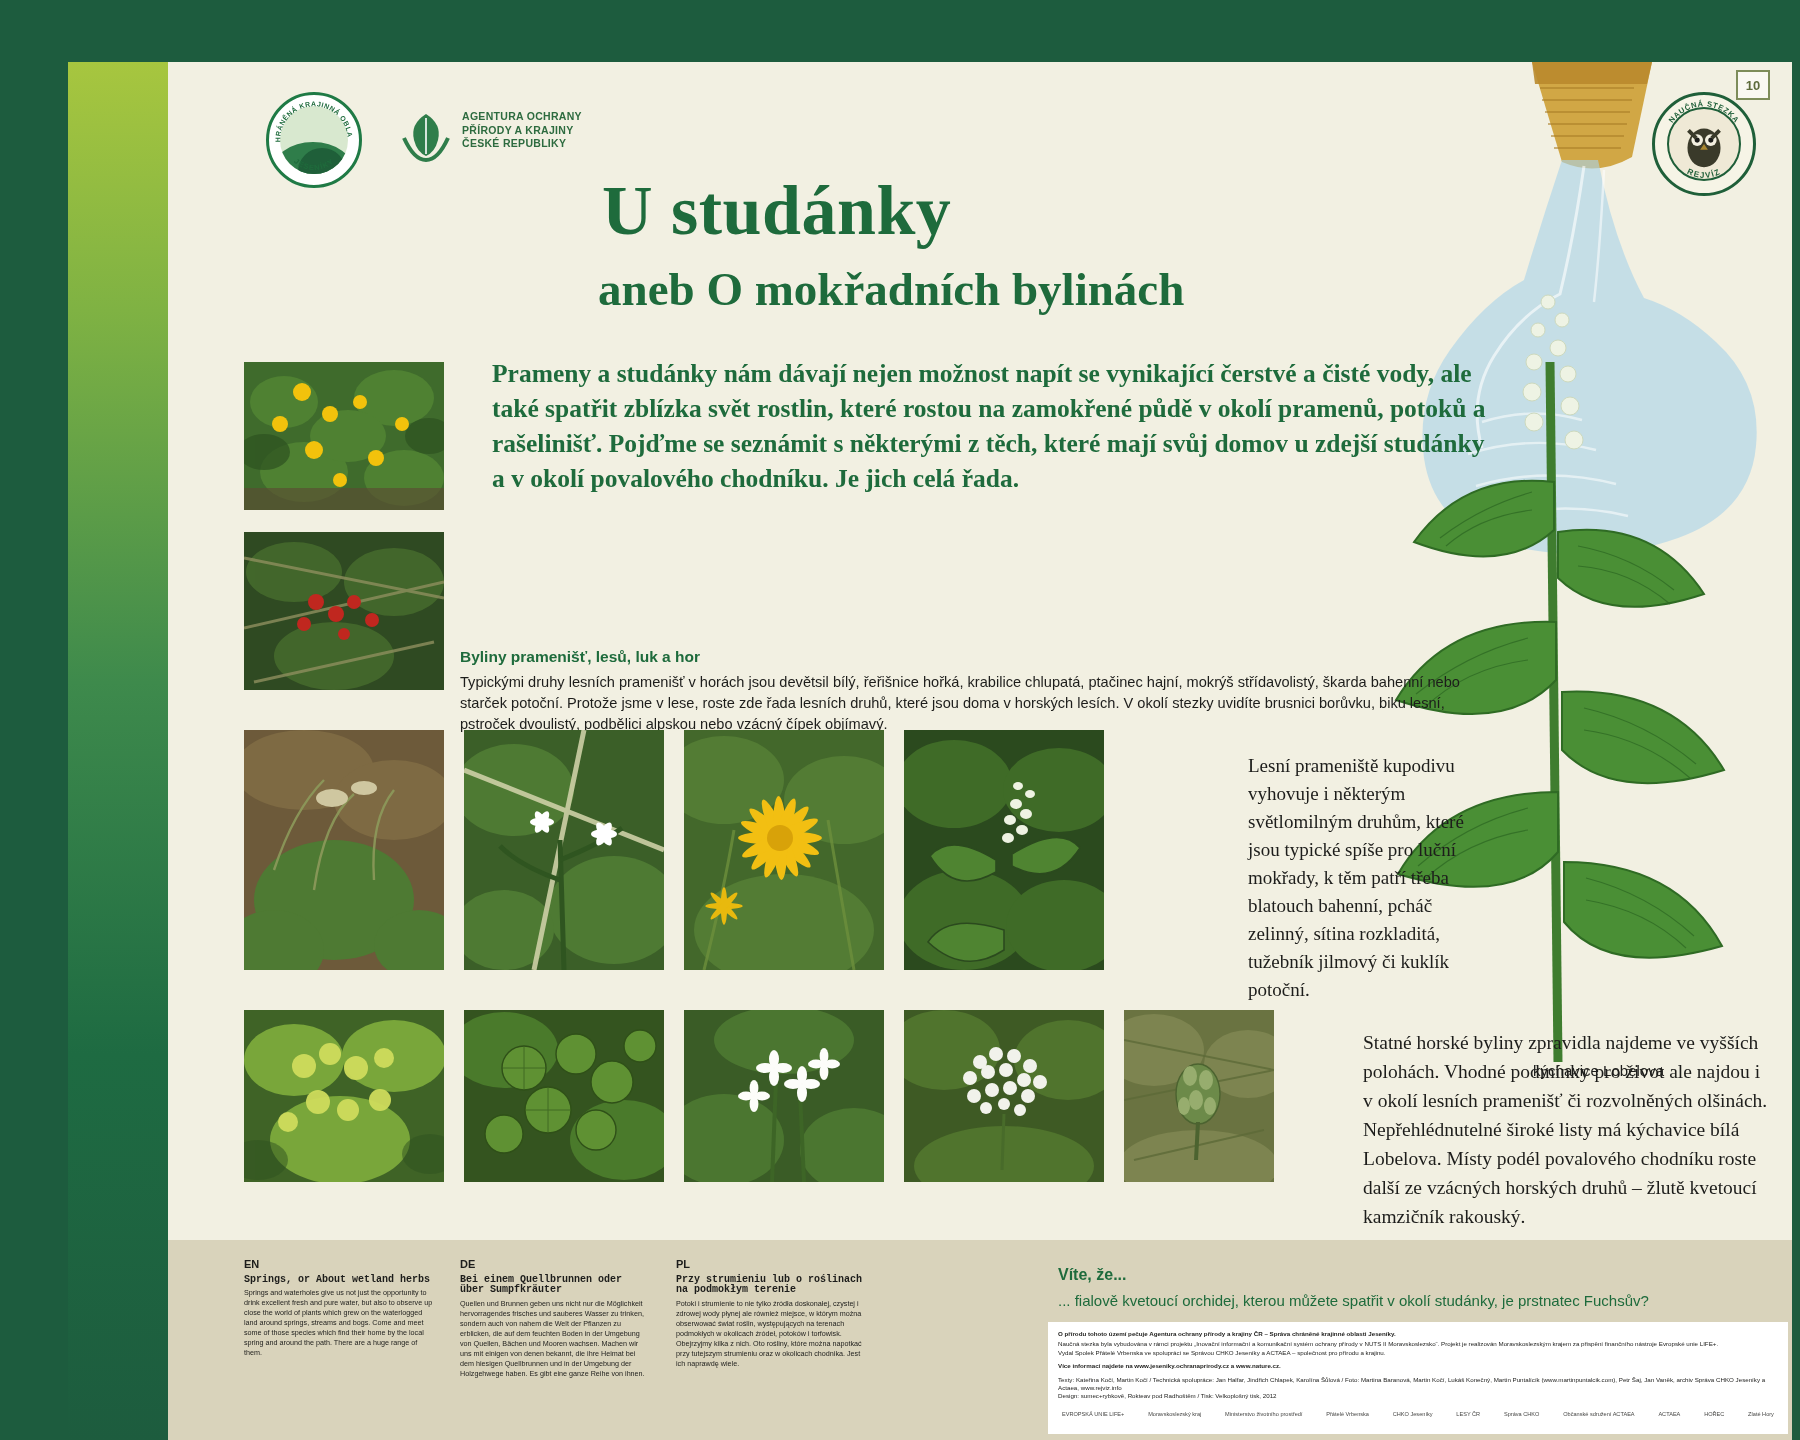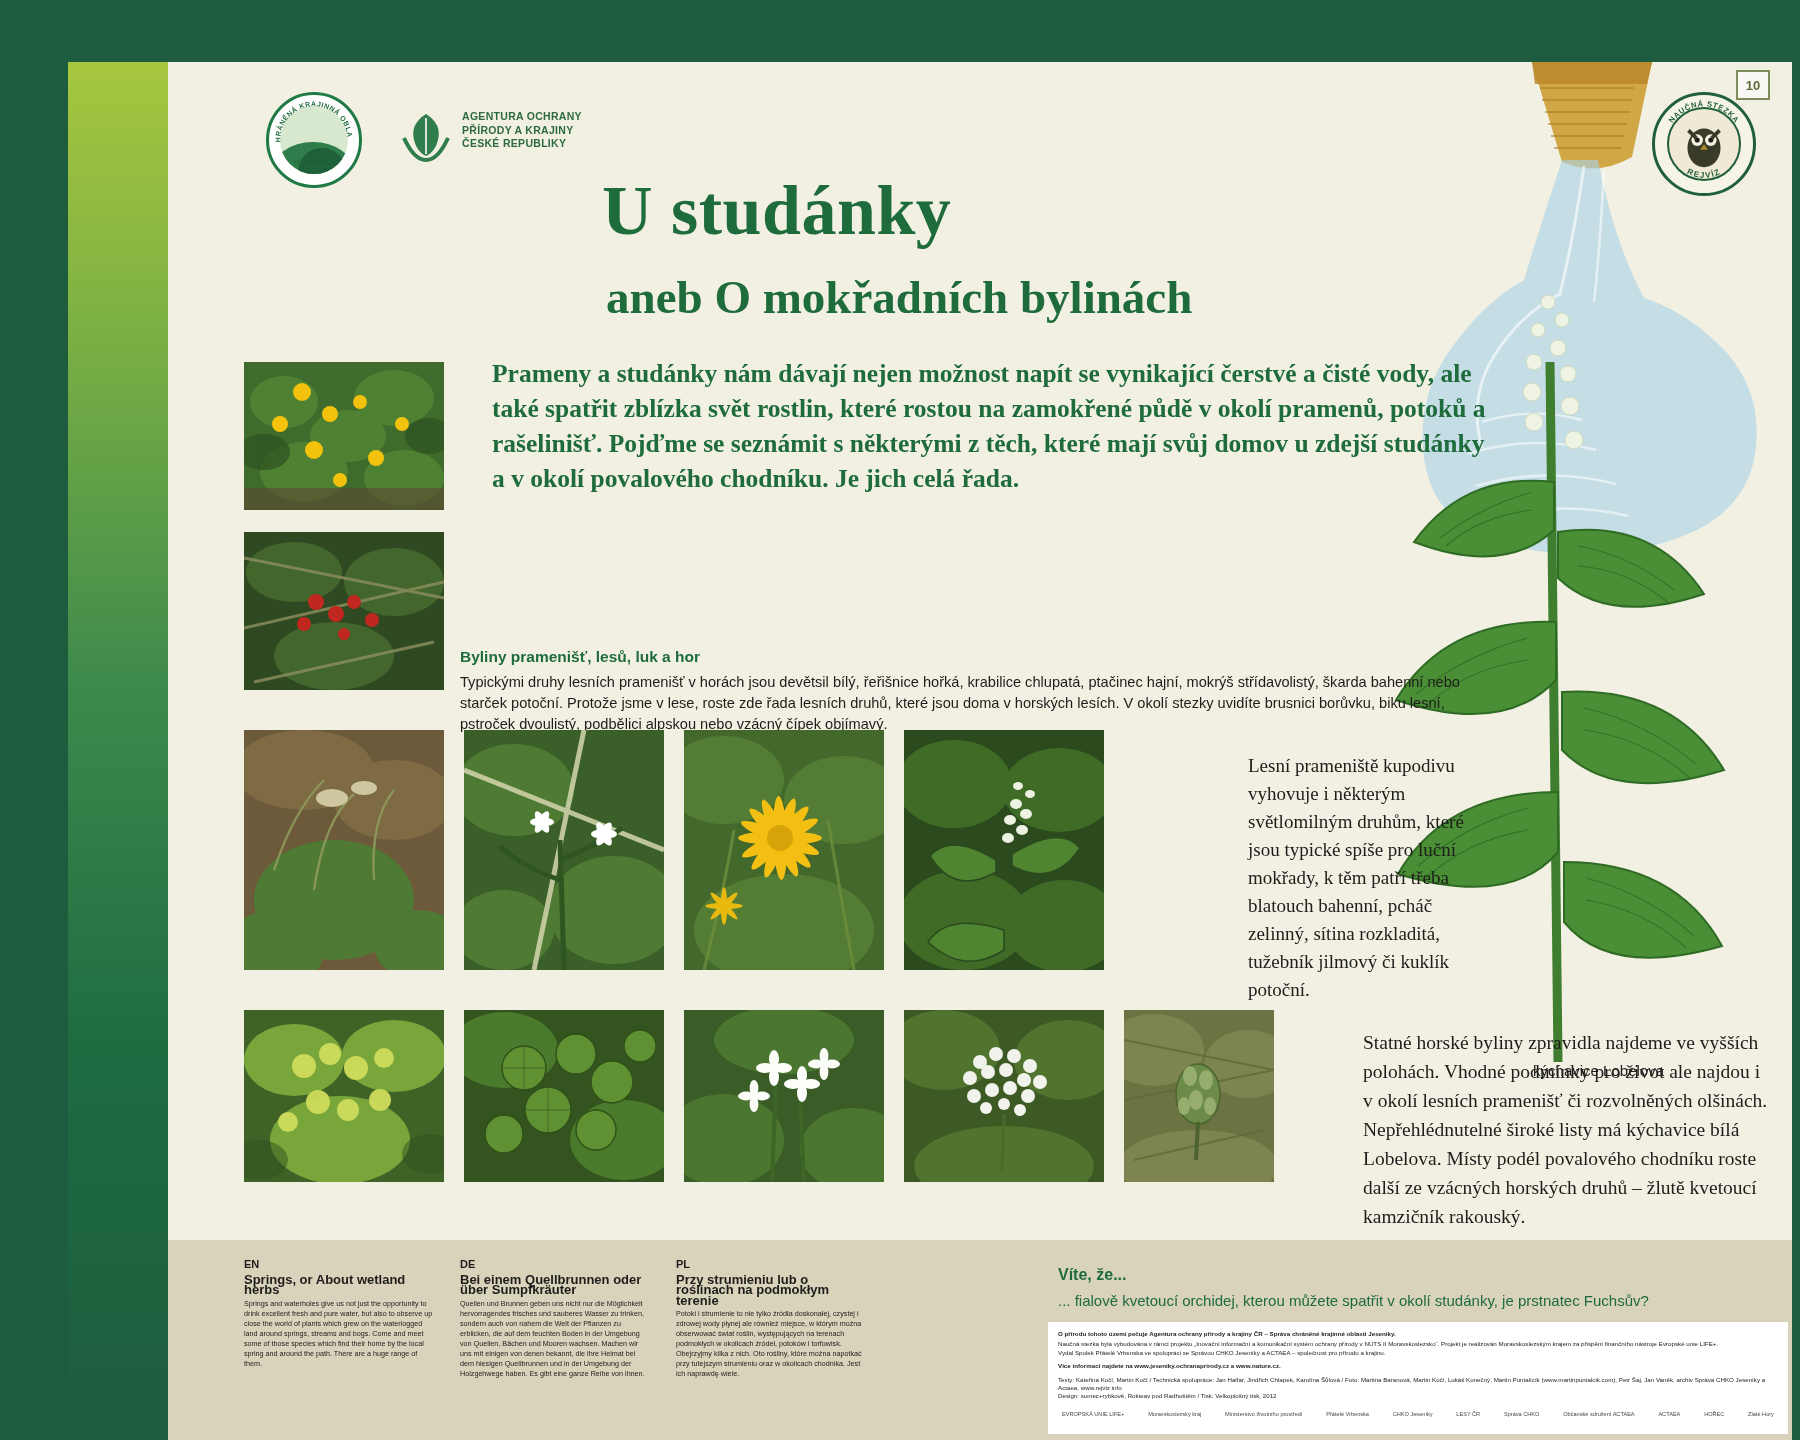--- a/index.html
+++ b/index.html
@@ -142,21 +142,21 @@
     font-family: "Liberation Serif", serif;
     font-size: 70px;
     font-weight: bold;
     color: #1e6b3c;
     letter-spacing: .5px;
   }
   h2.subtitle {
     position: absolute;
     left: 430px;
     top: 200px;
-    margin: 8px;
+    margin: 0;
     font-family: "Liberation Serif", serif;
     font-size: 47px;
     font-weight: bold;
     color: #1e6b3c;
   }
   
   .intro {
     position: absolute;
     left: 292px;
     top: 294px;
@@ -235,22 +235,22 @@
     width: 190px;
   }
   .lang-col .lg {
     font-family: "Liberation Sans", sans-serif;
     font-size: 11px;
     font-weight: bold;
     color: #1d1d1b;
     margin-bottom: 5px;
   }
   .lang-col .lt {
-    font-family: Liberation Sans, sans-serif;
-    font-size: 13px;
+    font-family: Liberation Mono, monospace;
+    font-size: 10px;
     font-weight: bold;
     line-height: 10.4px;
     color: #1d1d1b;
   }
   .lang-col .lb {
     font-family: "Liberation Sans", sans-serif;
     font-size: 7.2px;
     line-height: 10px;
     color: #1d1d1b;
     margin-top: 3px;

